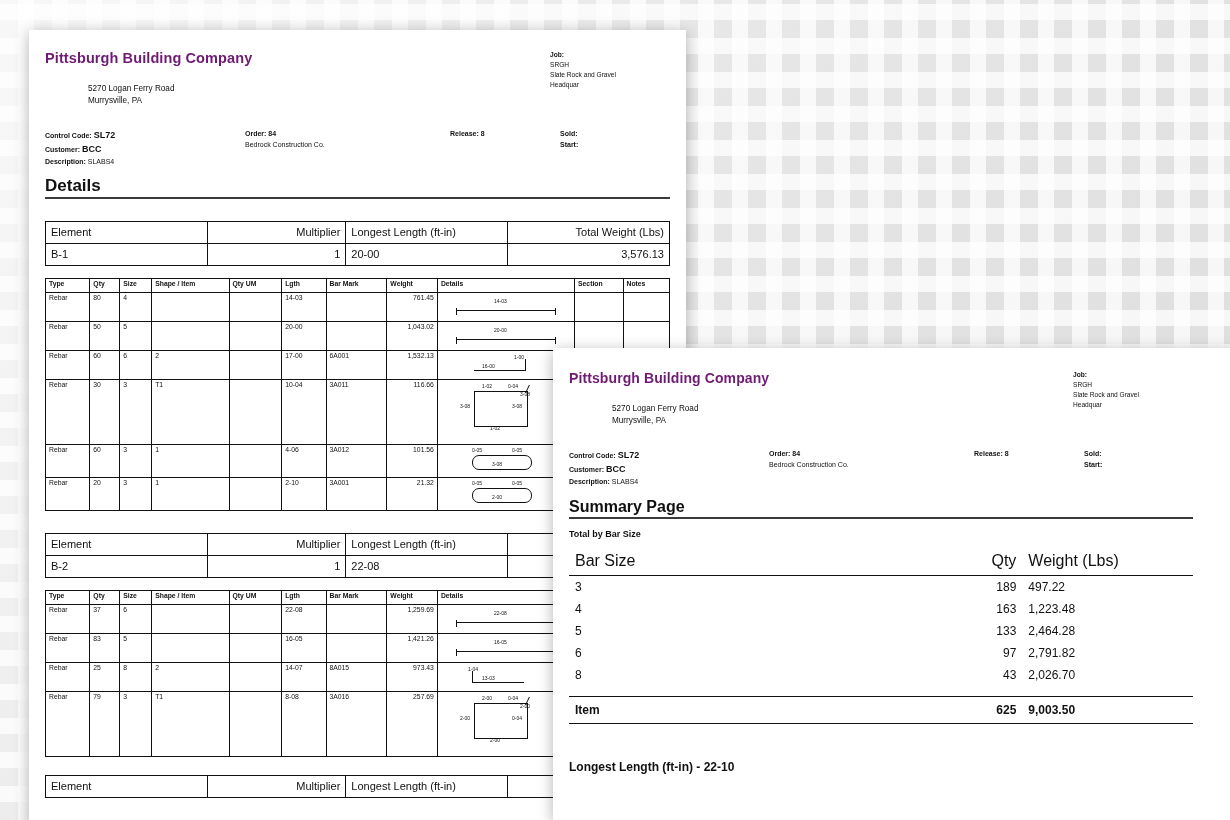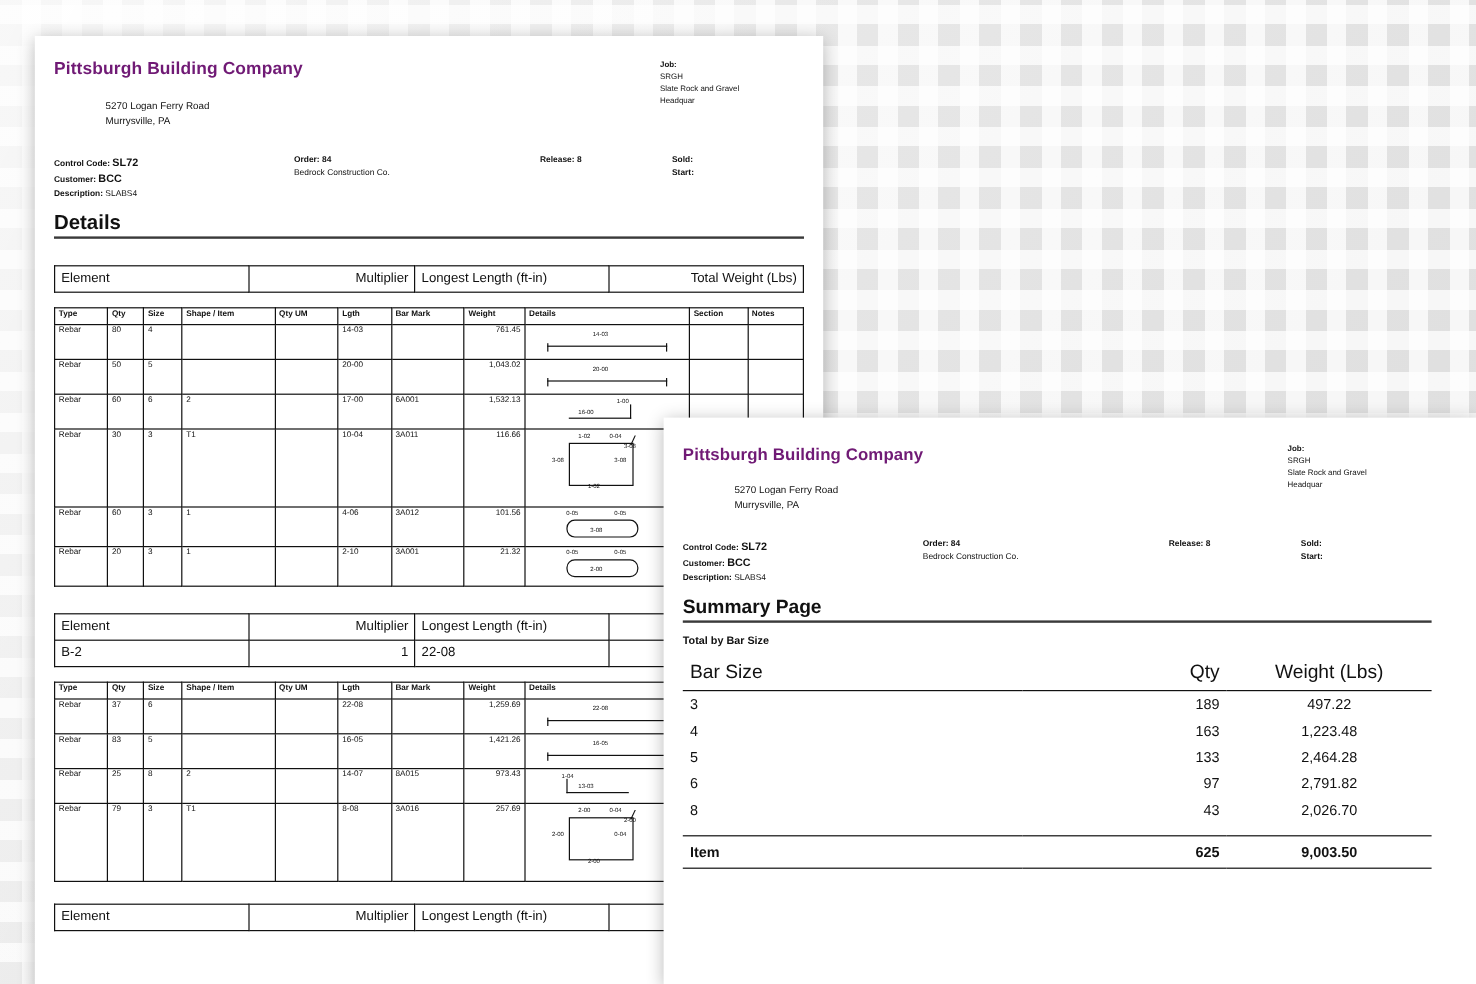--- a/index.html
+++ b/index.html
@@ -245,21 +245,21 @@
     padding: 3px 6px 5px 6px;
     border-bottom: 1px solid #111;
   }
   .summary-table td {
     font-size: 12px;
     color: #111;
     padding: 4px 6px;
   }
   .summary-table .s-c1 { width: 46%; text-align: left; }
   .summary-table .s-c2 { width: 27%; text-align: right; }
-  .summary-table .s-c3 { width: 27%; text-align: center; }
+  .summary-table .s-c3 { width: 27%; text-align: left; }
   .summary-table tr.total-row td {
     border-top: 1px solid #111;
     border-bottom: 1px solid #111;
     font-weight: bold;
     padding-top: 6px;
     padding-bottom: 6px;
   }
   .summary-table tr.spacer td { height: 10px; padding: 0; }
   .sum-footer {
     margin-top: 36px;
@@ -323,20 +323,26 @@
     <div class="section-title">Details</div>
 
     <table class="element-table">
       <tbody>
           <tr>
         <th class="el-c1">Element</th>
         <th class="el-c2 num">Multiplier</th>
         <th class="el-c3">Longest Length (ft-in)</th>
         <th class="el-c4 num">Total Weight (Lbs)</th>
       </tr>
+      <tr>
+        <td>B-1</td>
+        <td class="num">1</td>
+        <td>20-00</td>
+        <td class="num">3,576.13</td>
+      </tr>
     </tbody>
       </table>
 
     <table class="detail-table">
       <tbody>
           <tr>
         <th class="d-type">Type</th>
         <th class="d-qty">Qty</th>
         <th class="d-size">Size</th>
         <th class="d-shape">Shape / Item</th>
@@ -699,15 +705,16 @@
             <td colspan="3"></td>
           </tr>
       <tr class="total-row">
         <td class="s-c1">Item</td>
         <td class="s-c2">625</td>
         <td class="s-c3">9,003.50</td>
       </tr>
     </tbody>
       </table>
 
+    <div class="sum-footer">Longest Length (ft-in) - 22-10</div>
 
   </div>
 </div>
 
 </body></html>

